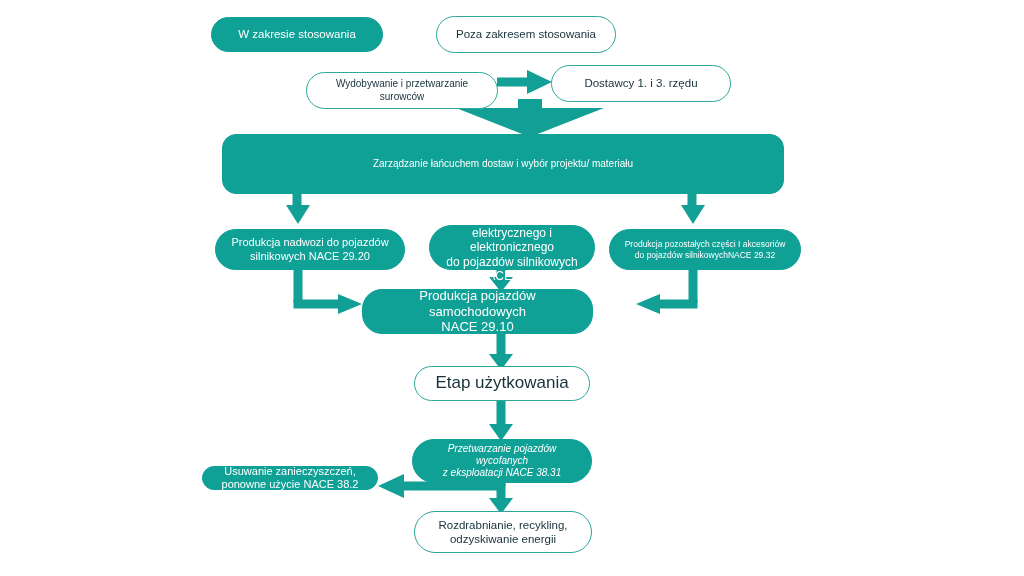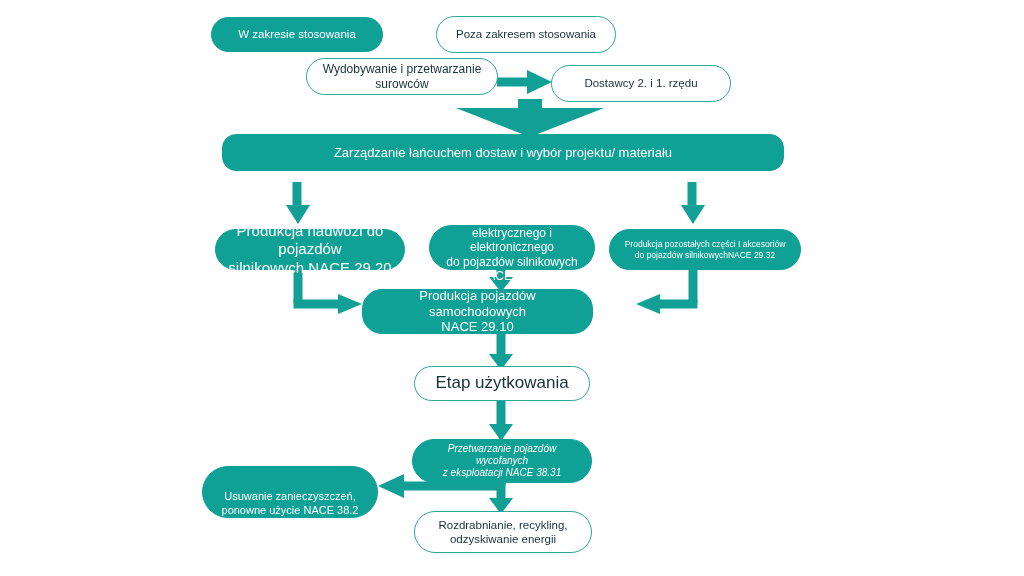--- a/index.html
+++ b/index.html
@@ -118,34 +118,34 @@
   </svg>
 
   <div class="node filled" style="left:211px; top:17px; width:172px; height:35px; font-size:11.5px;">
     <span class="node-text">W zakresie stosowania</span>
   </div>
 
   <div class="node outline" style="left:436px; top:16px; width:180px; height:37px; font-size:11.5px;">
     <span class="node-text">Poza zakresem stosowania</span>
   </div>
 
-  <div class="node outline" style="left:306px; top:58px; width:192px; height:37px; font-size:12px;text-align:center;">
+  <div class="node outline" style="left:306px; top:72px; width:192px; height:37px; font-size:10px;text-align:center;">
     <span class="node-text">Wydobywanie i przetwarzanie
 surowców</span>
   </div>
 
   <div class="node outline" style="left:551px; top:65px; width:180px; height:37px; font-size:11.5px;">
-    <span class="node-text">Dostawcy 2. i 1. rzędu</span>
+    <span class="node-text">Dostawcy 1. i 3. rzędu</span>
   </div>
 
-  <div class="node filled" style="left:222px; top:134px; width:562px; height:37px; border-radius:14px; font-size:13px;">
+  <div class="node filled" style="left:222px; top:134px; width:562px; height:60px; border-radius:14px; font-size:10px;">
     <span class="node-text">Zarządzanie łańcuchem dostaw i wybór projektu/ materiału</span>
   </div>
 
-  <div class="node filled" style="left:215px; top:229px; width:190px; height:41px; font-size:15px;">
+  <div class="node filled" style="left:215px; top:229px; width:190px; height:41px; font-size:11px;">
     <span class="node-text">Produkcja nadwozi do pojazdów
 silnikowych NACE 29.20</span>
   </div>
 
   <div class="node filled" style="left:429px; top:225px; width:166px; height:45px; font-size:12px;">
     <span class="node-text">Produkcja wyposażenia
 elektrycznego i elektronicznego
 do pojazdów silnikowych NACE 29.31</span>
   </div>
 
@@ -161,21 +161,21 @@
 
   <div class="node outline" style="left:414px; top:366px; width:176px; height:35px; font-size:17px;">
     <span class="node-text">Etap użytkowania</span>
   </div>
 
   <div class="node filled" style="left:412px; top:439px; width:180px; height:44px; font-size:10px;font-style:italic;">
     <span class="node-text">Przetwarzanie pojazdów wycofanych
 z eksploatacji NACE 38.31</span>
   </div>
 
-  <div class="node filled" style="left:202px; top:466px; width:176px; height:52px; font-size:11px;align-items:flex-end;">
+  <div class="node filled" style="left:202px; top:466px; width:176px; height:24px; font-size:11px;">
     <span class="node-text">Usuwanie zanieczyszczeń,
 ponowne użycie NACE 38.2</span>
   </div>
 
   <div class="node outline" style="left:414px; top:511px; width:178px; height:42px; font-size:11.5px;">
     <span class="node-text">Rozdrabnianie, recykling,
 odzyskiwanie energii</span>
   </div>
 
 </div>

